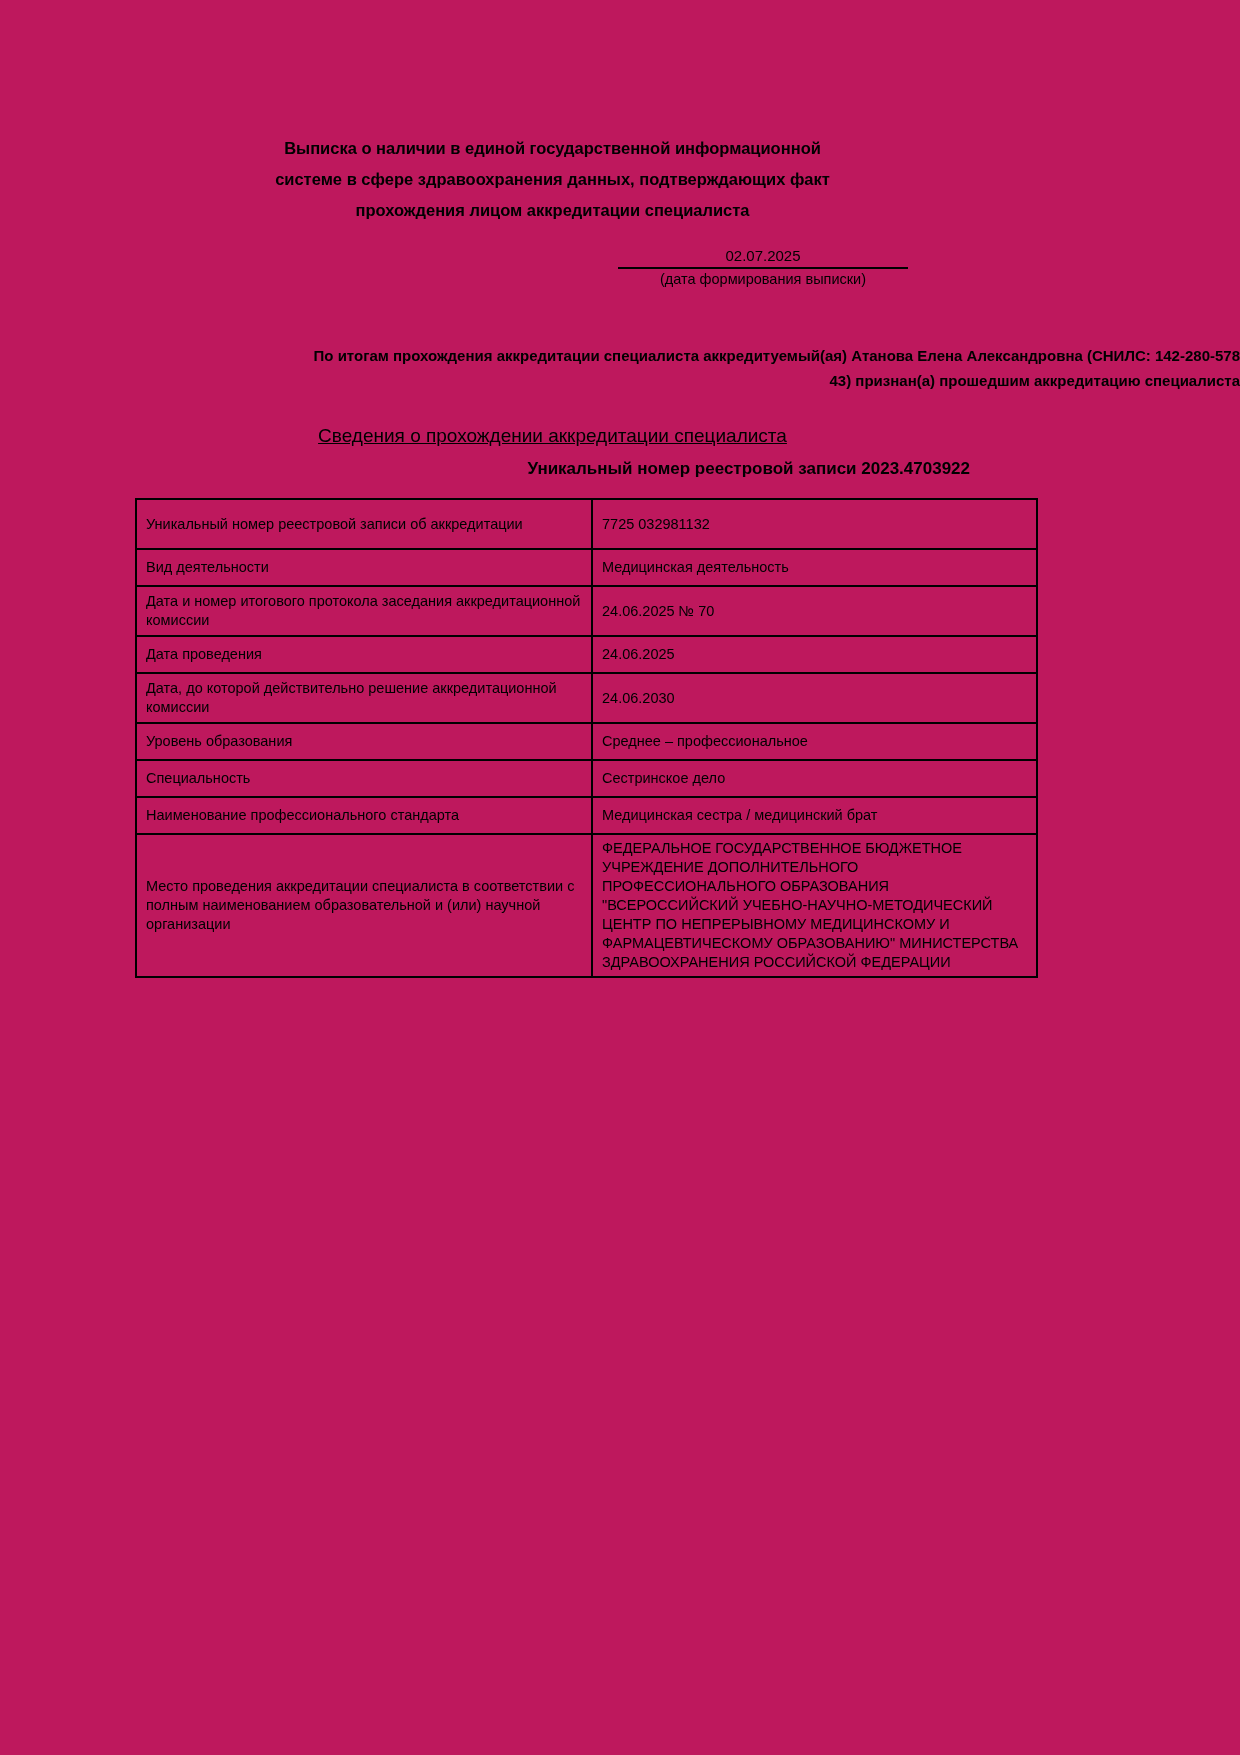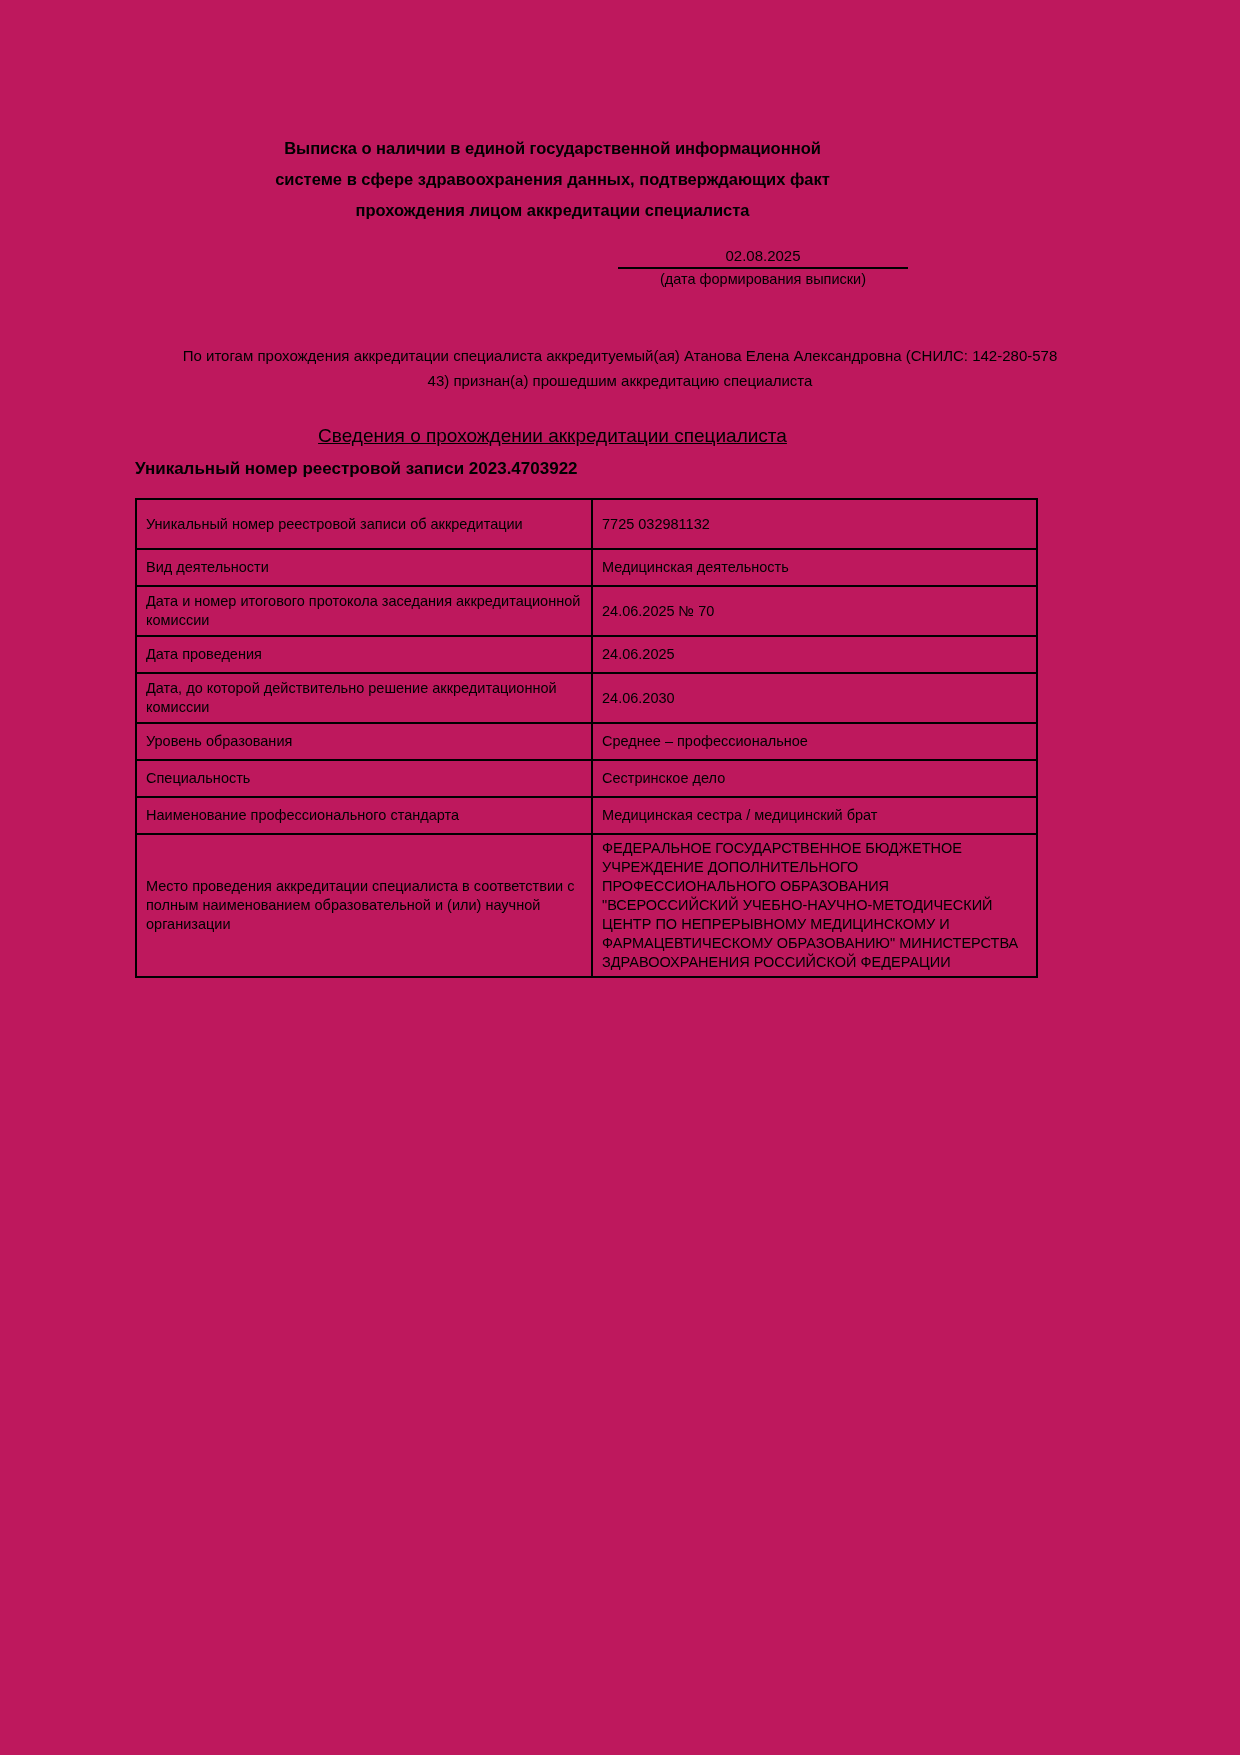--- a/index.html
+++ b/index.html
@@ -46,39 +46,40 @@
   .date-caption {
     display: block;
     font-size: 14.5px;
     padding-top: 2px;
   }
   .intro {
     position: absolute;
     top: 343px;
     left: 0;
     width: 1240px;
-    text-align: center;
+    text-align: right;
     font-size: 15px;
     line-height: 25px;
+    font-weight: bold;
   }
   .section-heading {
     position: absolute;
     top: 425px;
     left: 135px;
     width: 835px;
     text-align: center;
     font-size: 19px;
     text-decoration: underline;
   }
   .registry-heading {
     position: absolute;
     top: 459px;
     left: 135px;
     width: 835px;
-    text-align: left;
+    text-align: right;
     font-size: 17px;
     font-weight: bold;
   }
   table.acc-table {
     position: absolute;
     top: 498px;
     left: 135px;
     width: 835px;
     border-collapse: collapse;
     table-layout: fixed;
@@ -101,21 +102,21 @@
 
 <div class="page">
 
   <div class="doc-title">
     <div>Выписка о наличии в единой государственной информационной</div>
     <div>системе в сфере здравоохранения данных, подтверждающих факт</div>
     <div>прохождения лицом аккредитации специалиста</div>
   </div>
 
   <div class="date-block">
-    <span class="date-value">02.08.2025</span>
+    <span class="date-value">02.07.2025</span>
     <span class="date-caption">(дата формирования выписки)</span>
   </div>
 
   <div class="intro">
     <div>По итогам прохождения аккредитации специалиста аккредитуемый(ая) Атанова Елена Александровна (СНИЛС: 142-280-578</div>
     <div>43) признан(а) прошедшим аккредитацию специалиста</div>
   </div>
 
   <div class="section-heading">Сведения о прохождении аккредитации специалиста</div>
 

